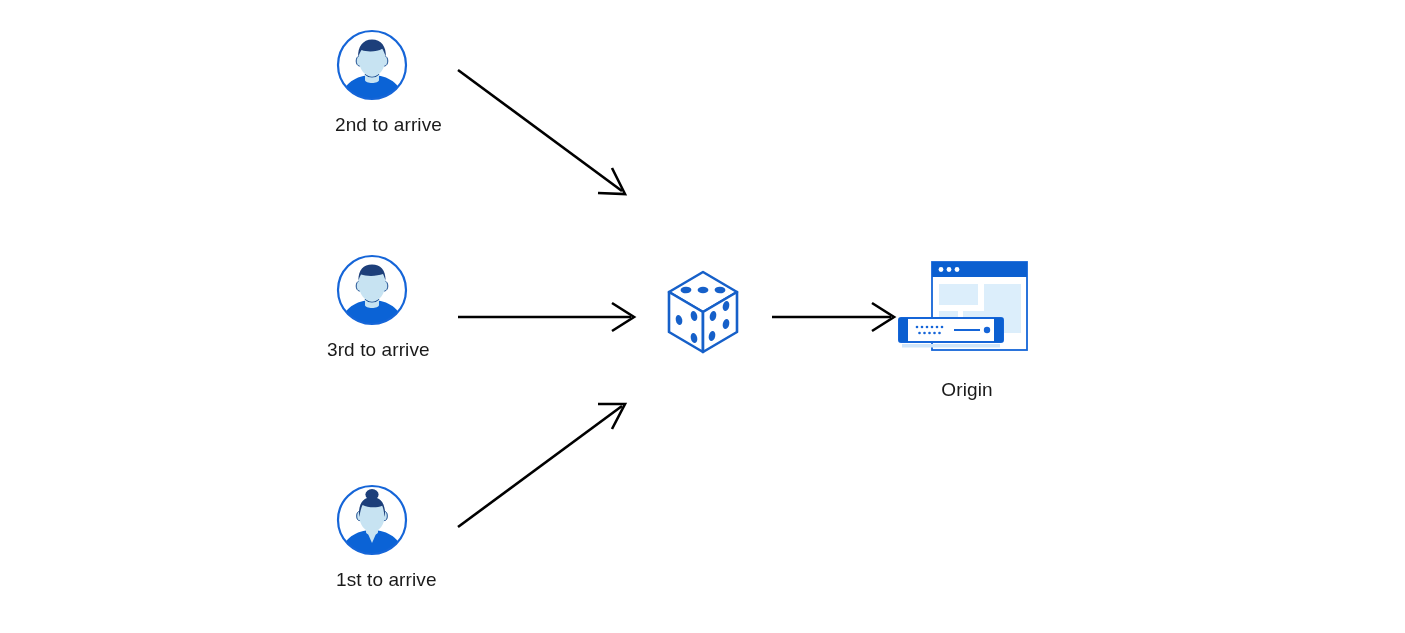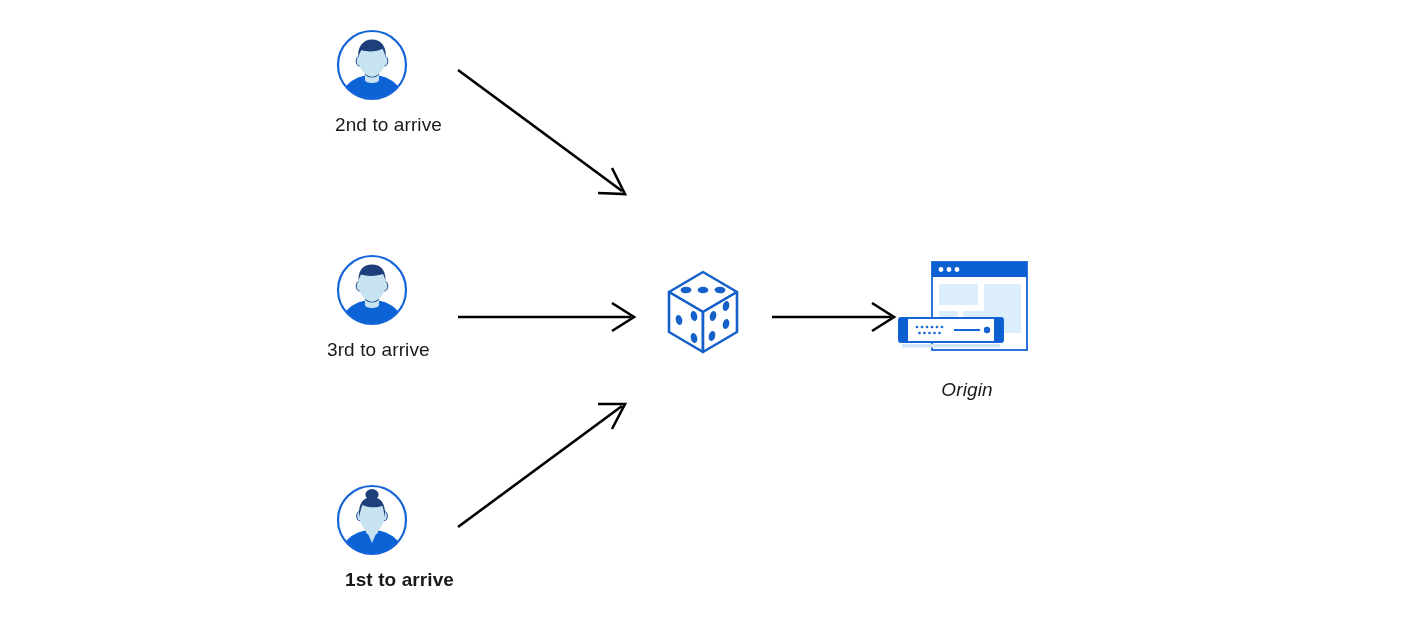--- a/index.html
+++ b/index.html
@@ -148,21 +148,21 @@
         <ellipse cx="49.2" cy="33" rx="3.1" ry="4.6" fill="#c7e3f2" stroke="#1d4f91" stroke-width="1"></ellipse>
 
         <path d="M37 14 c9 0 13 7 13 17 c0 10.5 -5.8 18 -13 18 c-7.2 0 -13 -7.5 -13 -18 c0 -10 4 -17 13 -17 Z" fill="#c7e3f2"></path>
 
         <path d="M24.2 34 c-1.4 -12 3.6 -20 12.8 -20 c9.2 0 14.2 8 12.8 20 c-1 -4.6 -1.2 -8.6 -2.6 -11.2 c-6.4 2.6 -14.8 1.6 -19.6 -0.8 c-1.6 2.8 -2.4 7.4 -3.4 12 Z" fill="#1d3f7a"></path>
         <ellipse cx="37" cy="11.5" rx="6.6" ry="5.4" fill="#1d3f7a"></ellipse>
       </g>
       <circle cx="37" cy="37" r="34" fill="none" stroke="#1565d8" stroke-width="2.2"></circle>
     </svg>
   </div>
-  <div class="node-label" style="left:345px; top:567px; width:84px;font-weight:bold;">1st to arrive</div>
+  <div class="node-label" style="left:336px; top:567px; width:84px;">1st to arrive</div>
 
   <div class="dice-wrap" style="left:663px; top:268px;">
     <svg width="80" height="92" viewBox="0 0 80 92">
       <g fill="#ffffff" stroke="#1660c9" stroke-width="2.6" stroke-linejoin="round">
 
         <polygon points="40,4 74,24 40,44 6,24"></polygon>
 
         <polygon points="6,24 40,44 40,84 6,64"></polygon>
 
         <polygon points="74,24 74,64 40,84 40,44"></polygon>
@@ -217,15 +217,15 @@
             <circle cx="27.5" cy="75" r="1.3"></circle>
           <circle cx="32.5" cy="75" r="1.3"></circle>
             <circle cx="37.5" cy="75" r="1.3"></circle>
           <circle cx="42.5" cy="75" r="1.3"></circle>
         </g>
         <line x1="57" y1="72" x2="83" y2="72" stroke="#1565d8" stroke-width="2"></line>
         <circle cx="90" cy="72" r="3.2" fill="#1565d8"></circle>
       </g>
     </svg>
   </div>
-  <div class="node-label" style="left:897px; top:377px; width:140px;font-style:italic;">Origin</div>
+  <div class="node-label" style="left:897px; top:377px; width:140px;">Origin</div>
 
 </div>
 
 </body></html>

